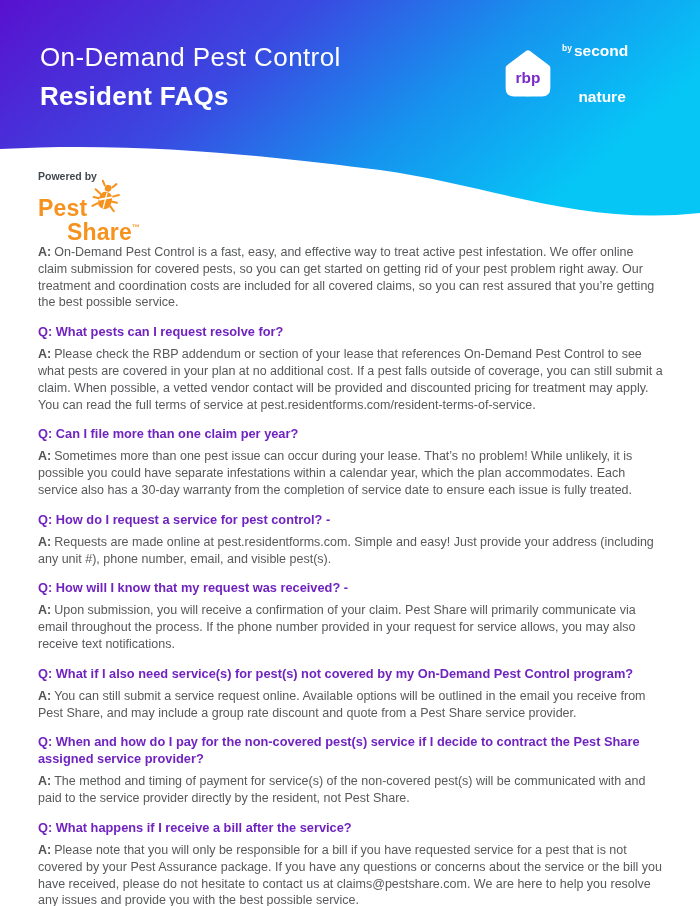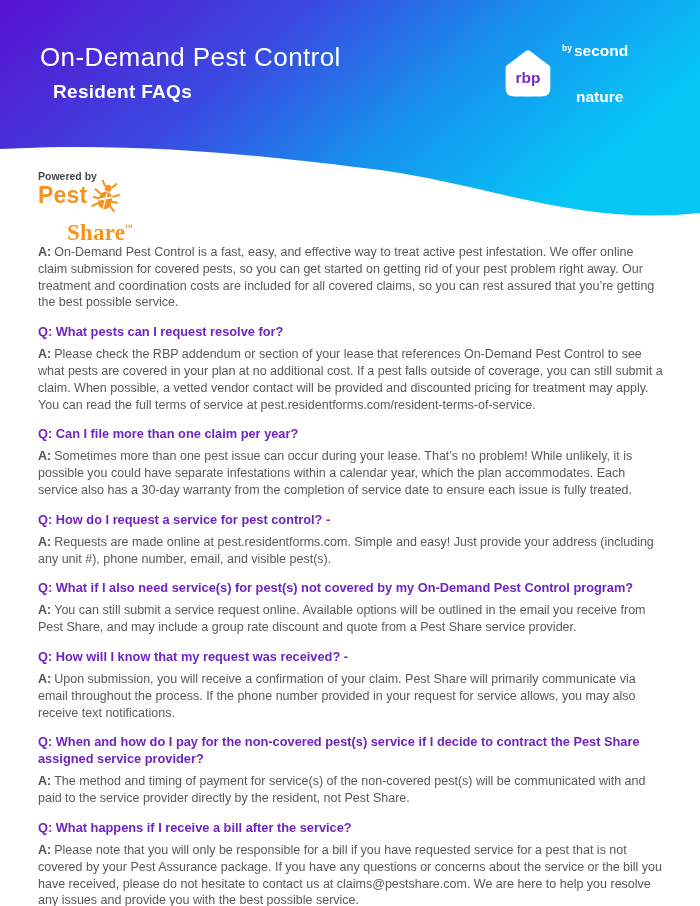--- a/index.html
+++ b/index.html
@@ -9,35 +9,35 @@
     font-family: "Liberation Sans", sans-serif;
     position: relative; overflow: hidden;
   }
   .page { width: 700px; height: 906px; background: #fff; position: relative; }
 
   
   .header { position: relative; width: 600px; height: 246px; }
   .wave-svg { position: absolute; top: 0; left: 0; display: block; }
   .title-block { position: absolute; left: 40px; top: 42px; color: #ffffff; }
   .title-line1 { font-size: 26px; font-weight: 400; letter-spacing: 0.4px; }
-  .title-line2 { font-size: 19px; font-weight: 700; margin-top: 8px; letter-spacing: 0.3px; margin-left: 13px; }
+  .title-line2 { font-size: 26px; font-weight: 700; margin-top: 8px; letter-spacing: 0.3px; }
 
   .rbp-logo { position: absolute; left: 502px; top: 46px; display: flex; align-items: center; }
-  .sn-text { color: #ffffff; font-weight: 700; margin-left: 8px; margin-top: -6px; }
+  .sn-text { color: #ffffff; font-weight: 700; margin-left: 8px; margin-top: -6px; text-align: center; }
   .sn-row1 { font-size: 15.5px; line-height: 14px; white-space: nowrap; }
   .sn-by { font-size: 8.5px; font-weight: 600; vertical-align: 5px; margin-right: 2px; }
   .sn-row2 { font-size: 15.5px; line-height: 14px; margin-left: 14px; margin-top: 32px; }
 
   
   .powered-by { position: absolute; left: 38px; top: 170px; }
   .pb-label { font-size: 10.5px; font-weight: 700; color: #40484E; margin-bottom: 2px; }
-  .ps-row { display: flex; align-items: flex-start; }
+  .ps-row { display: flex; align-items: flex-end; }
   .ps-word { font-size: 23px; font-weight: 800; color: #F6921E; line-height: 22px; letter-spacing: 0.2px; }
   .bug-wrap { margin-left: 3px; margin-top: -5px; }
-  .ps-share-row { margin-left: 29px; margin-top: -2px; font-family: Liberation Serif, serif; }
+  .ps-share-row { margin-left: 29px; margin-top: -2px; }
   .ps-tm { font-size: 8px; font-weight: 700; color: #F6921E; vertical-align: 10px; }
 
   
   .content { position: absolute; left: 0; top: 244px; width: 700px; padding: 0 37px 0 38px; }
   .faq-item { margin-bottom: 12px; }
   .q {
     color: #7023BF; font-size: 12.8px; font-weight: 700;
     line-height: 17px; margin-bottom: 6px;
   }
   .a { color: #58595B; font-size: 12.5px; line-height: 16.8px; }
@@ -124,27 +124,27 @@
       <h3 class="q">Q: Can I file more than one claim per year?</h3>
       <p class="a"><span class="a-label">A:</span><span>Sometimes more than one pest issue can occur during your lease. That’s no problem! While unlikely, it is possible you could have separate infestations within a calendar year, which the plan accommodates. Each service also has a 30-day warranty from the completion of service date to ensure each issue is fully treated.</span></p>
     </section>
 
     <section class="faq-item">
       <h3 class="q">Q: How do I request a service for pest control? -</h3>
       <p class="a"><span class="a-label">A:</span><span>Requests are made online at pest.residentforms.com. Simple and easy! Just provide your address (including any unit #), phone number, email, and visible pest(s).</span></p>
     </section>
 
     <section class="faq-item">
-      <h3 class="q">Q: What if I also need service(s) for pest(s) not covered by my On-Demand Pest Control program?</h3>
-      <p class="a"><span class="a-label">A:</span><span>You can still submit a service request online. Available options will be outlined in the email you receive from Pest Share, and may include a group rate discount and quote from a Pest Share service provider.</span></p>
+      <h3 class="q">Q: How will I know that my request was received? -</h3>
+      <p class="a"><span class="a-label">A:</span><span>Upon submission, you will receive a confirmation of your claim. Pest Share will primarily communicate via email throughout the process. If the phone number provided in your request for service allows, you may also receive text notifications.</span></p>
     </section>
 
     <section class="faq-item">
-      <h3 class="q">Q: How will I know that my request was received? -</h3>
-      <p class="a"><span class="a-label">A:</span><span>Upon submission, you will receive a confirmation of your claim. Pest Share will primarily communicate via email throughout the process. If the phone number provided in your request for service allows, you may also receive text notifications.</span></p>
+      <h3 class="q">Q: What if I also need service(s) for pest(s) not covered by my On-Demand Pest Control program?</h3>
+      <p class="a"><span class="a-label">A:</span><span>You can still submit a service request online. Available options will be outlined in the email you receive from Pest Share, and may include a group rate discount and quote from a Pest Share service provider.</span></p>
     </section>
 
     <section class="faq-item">
       <h3 class="q">Q: When and how do I pay for the non-covered pest(s) service if I decide to contract the Pest Share assigned service provider?</h3>
       <p class="a"><span class="a-label">A:</span><span>The method and timing of payment for service(s) of the non-covered pest(s) will be communicated with and paid to the service provider directly by the resident, not Pest Share.</span></p>
     </section>
 
     <section class="faq-item">
       <h3 class="q">Q: What happens if I receive a bill after the service?</h3>
       <p class="a"><span class="a-label">A:</span><span>Please note that you will only be responsible for a bill if you have requested service for a pest that is not covered by your Pest Assurance package. If you have any questions or concerns about the service or the bill you have received, please do not hesitate to contact us at claims@pestshare.com. We are here to help you resolve any issues and provide you with the best possible service.</span></p>

